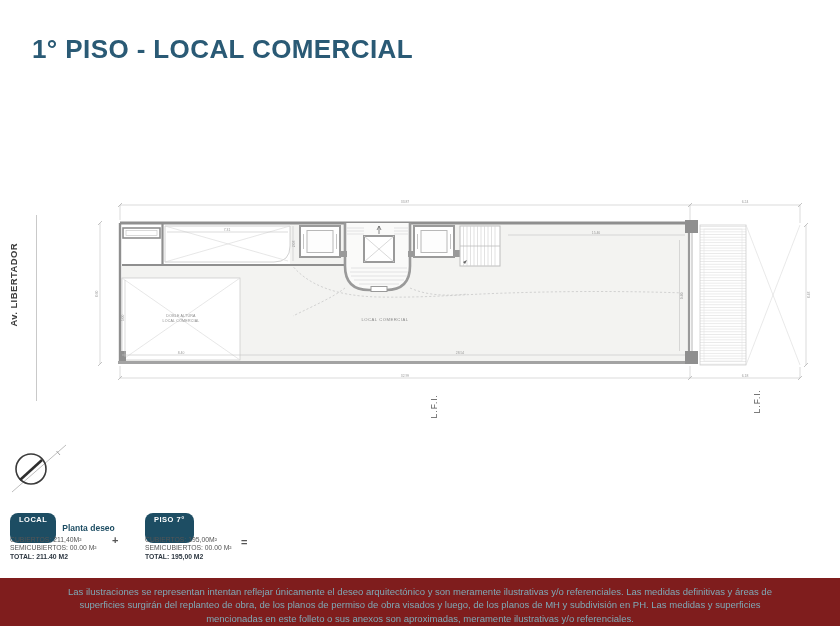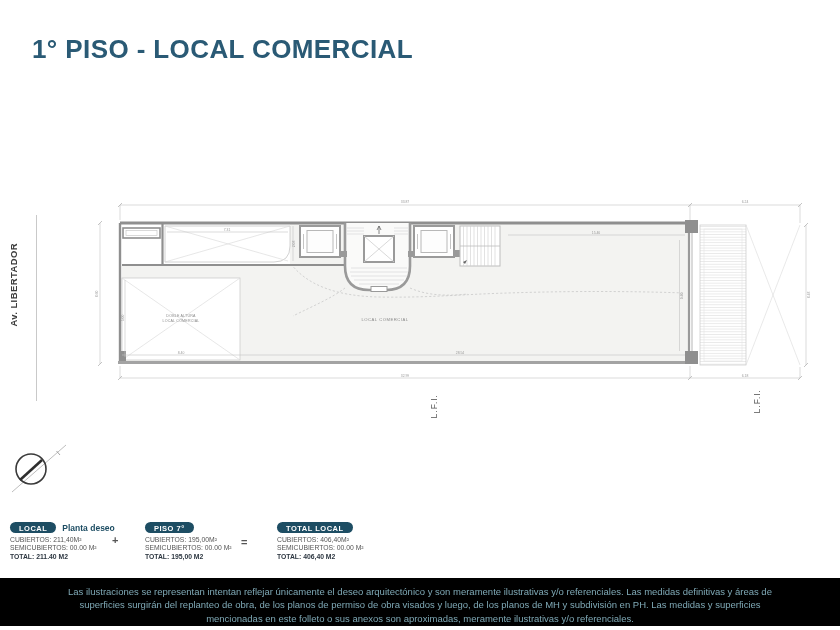--- a/index.html
+++ b/index.html
@@ -26,30 +26,30 @@
   .lfi-left{ left:429px; top:394px; }
   .lfi-right{ left:752px; top:389px; }
   .compass{ position:absolute; left:8px; top:442px; width:62px; height:56px; }
   .summary{ position:absolute; left:0; top:521px; width:430px; height:52px; }
   .group{ position:absolute; top:0; }
   .g1{ left:10px; } .g2{ left:145px; } .g3{ left:277px; }
   .badge-row{ display:flex; align-items:center; gap:6px; height:13px; }
   .pill{
     display:inline-block; background:#1d4d63; color:#ffffff;
     font-size:7.5px; font-weight:700; letter-spacing:.5px;
-    padding:2px 9px 0 9px; border-radius:8px; white-space:nowrap;
+    padding:2px 9px 19px 9px; border-radius:8px; white-space:nowrap;
   }
   .suffix{ font-size:8.5px; font-weight:700; color:#1d4d63; white-space:nowrap; }
   .line{ font-size:6.8px; color:#555; margin-top:1.6px; white-space:nowrap; }
   .total{ font-weight:700; color:#2c3640; }
   .op{ position:absolute; font-size:11px; color:#555; font-weight:600; }
   .plus{ left:112px; top:13px; }
   .equals{ left:241px; top:15px; }
   .footer{
-    position:absolute; left:0; top:578px; width:840px; height:48px; background:#000000;
+    position:absolute; left:0; top:578px; width:840px; height:48px; background:#7f1d1d;
   }
   .footer p{
     margin:7px auto 0; width:86%; text-align:center;
     font-size:9.5px; line-height:1.42; color:#7fa9b6;
   }
 </style>
 </head>
 <body>
 
 <div class="page">
@@ -259,27 +259,19 @@
       <div class="badge-row">
         <span class="pill">PISO 7°</span>
       </div>
       <div class="line">CUBIERTOS: 195,00M²</div>
       <div class="line">SEMICUBIERTOS: 00.00 M²</div>
       <div class="line total">TOTAL: 195,00 M2</div>
     </div>
 
     <div class="op equals">=</div>
 
-    <div class="group g3">
-      <div class="badge-row">
-        <span class="pill">TOTAL LOCAL</span>
-      </div>
-      <div class="line">CUBIERTOS: 406,40M²</div>
-      <div class="line">SEMICUBIERTOS: 00.00 M²</div>
-      <div class="line total">TOTAL: 406,40 M2</div>
-    </div>
   </div>
 
   <footer class="footer">
     <p>Las ilustraciones se representan intentan reflejar únicamente el deseo arquitectónico y son meramente ilustrativas y/o referenciales. Las medidas definitivas y áreas de superficies surgirán del replanteo de obra, de los planos de permiso de obra visados y luego, de los planos de MH y subdivisión en PH. Las medidas y superficies mencionadas en este folleto o sus anexos son aproximadas, meramente ilustrativas y/o referenciales.</p>
   </footer>
 
 </div>
 
 </body></html>

